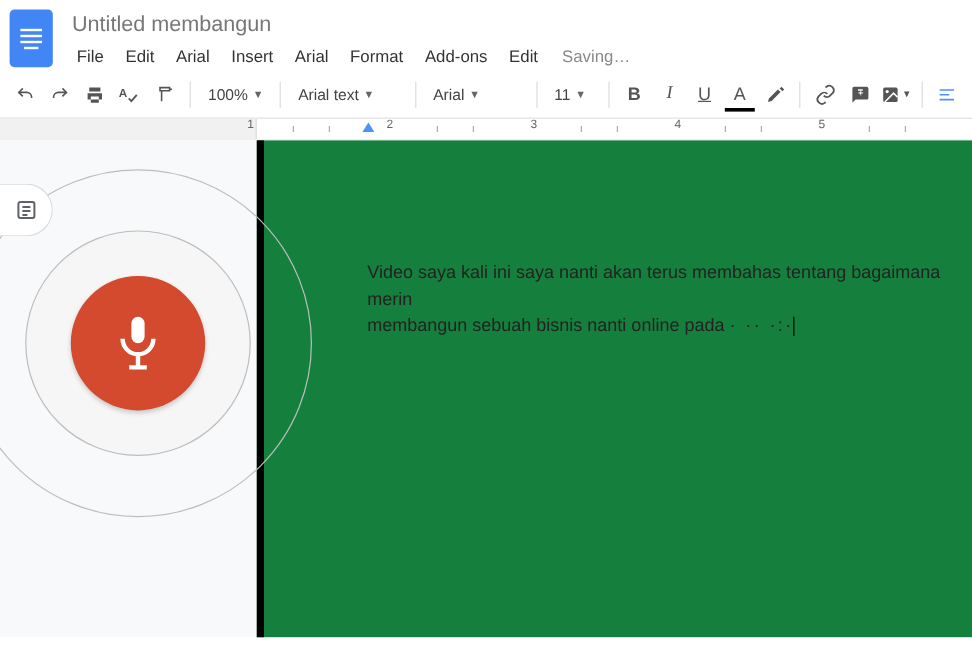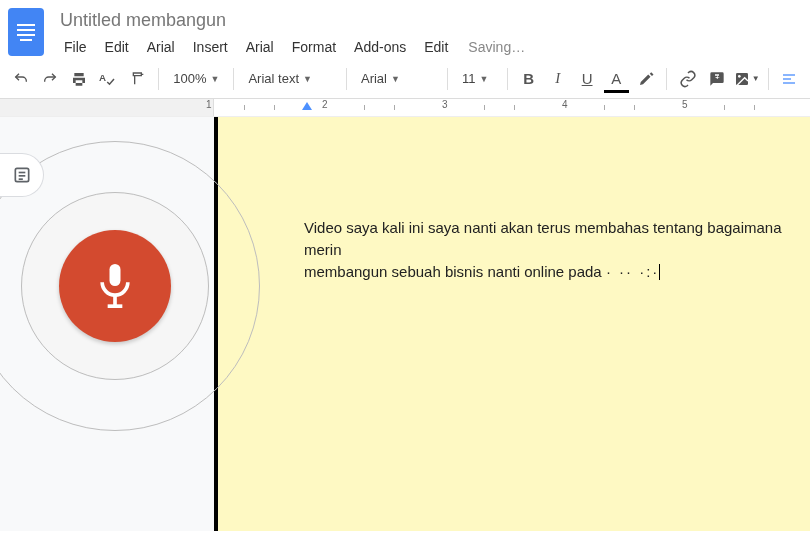--- a/index.html
+++ b/index.html
@@ -168,22 +168,22 @@
     background: #d34a2f;
     border-radius: 50%;
     display: flex;
     align-items: center;
     justify-content: center;
     color: #fff;
     font-size: 48px;
     box-shadow: 0 2px 4px rgba(0,0,0,0.2);
   }
   .page {
-    background: #fef9c3;
-    border-left: 4px solid #000000;
+    background: #15803d;
+    border-left: 6px solid #000000;
     flex: 1;
     padding: 100px 0 0 86px;
     position: relative;
   }
   .body-text {
     font-size: 15px;
     line-height: 22px;
     color: #222;
     max-width: 500px;
   }

